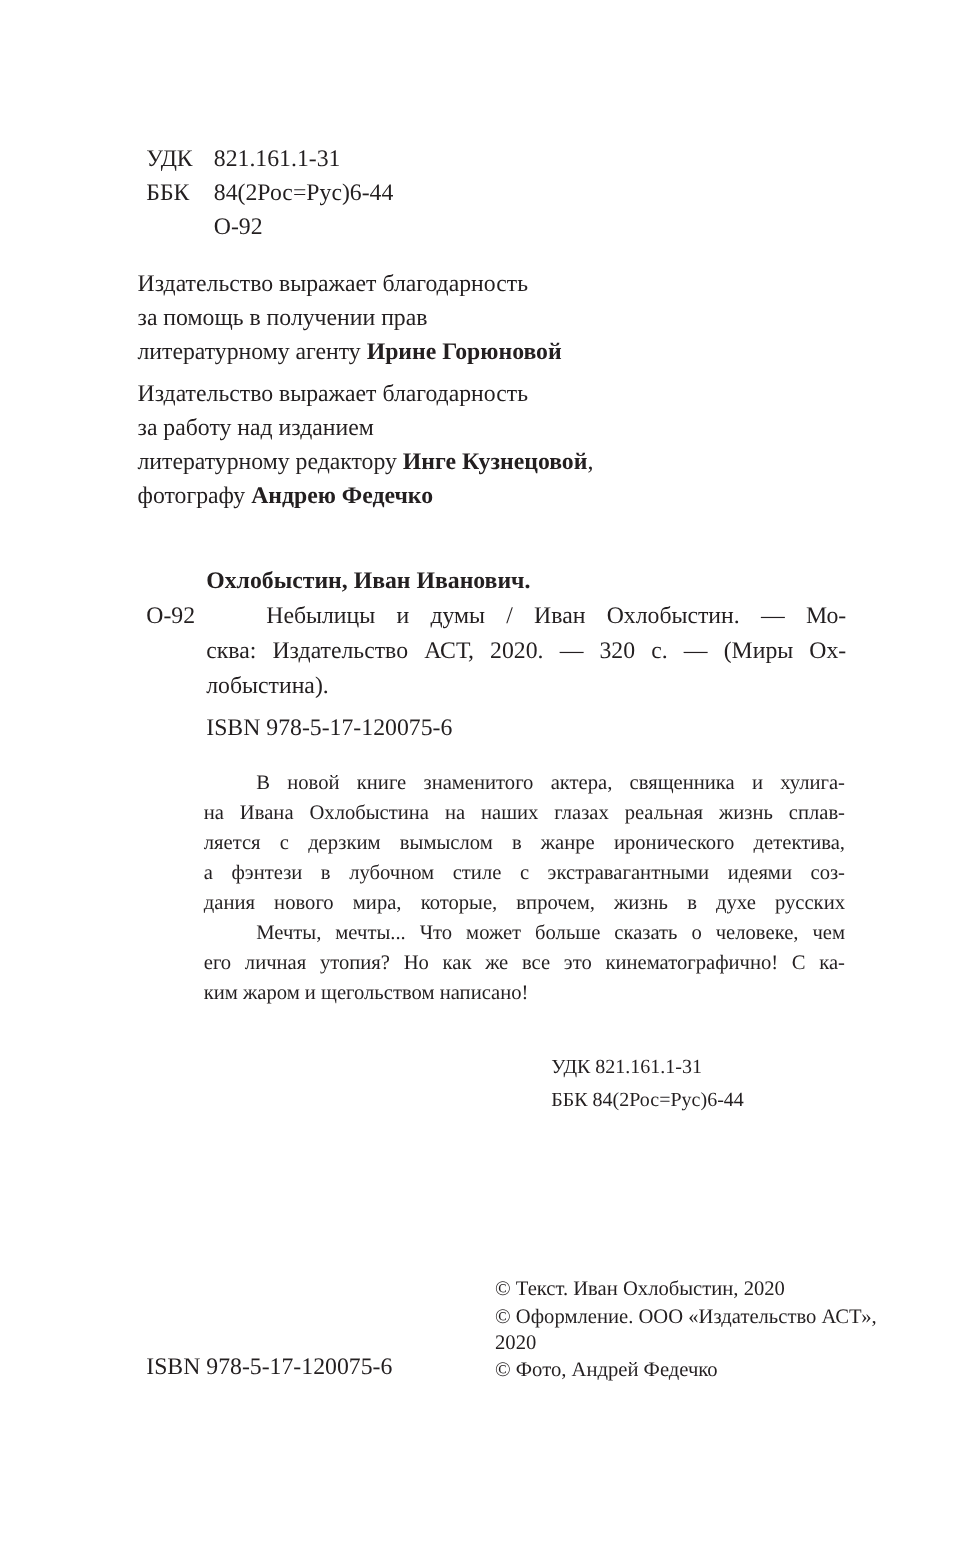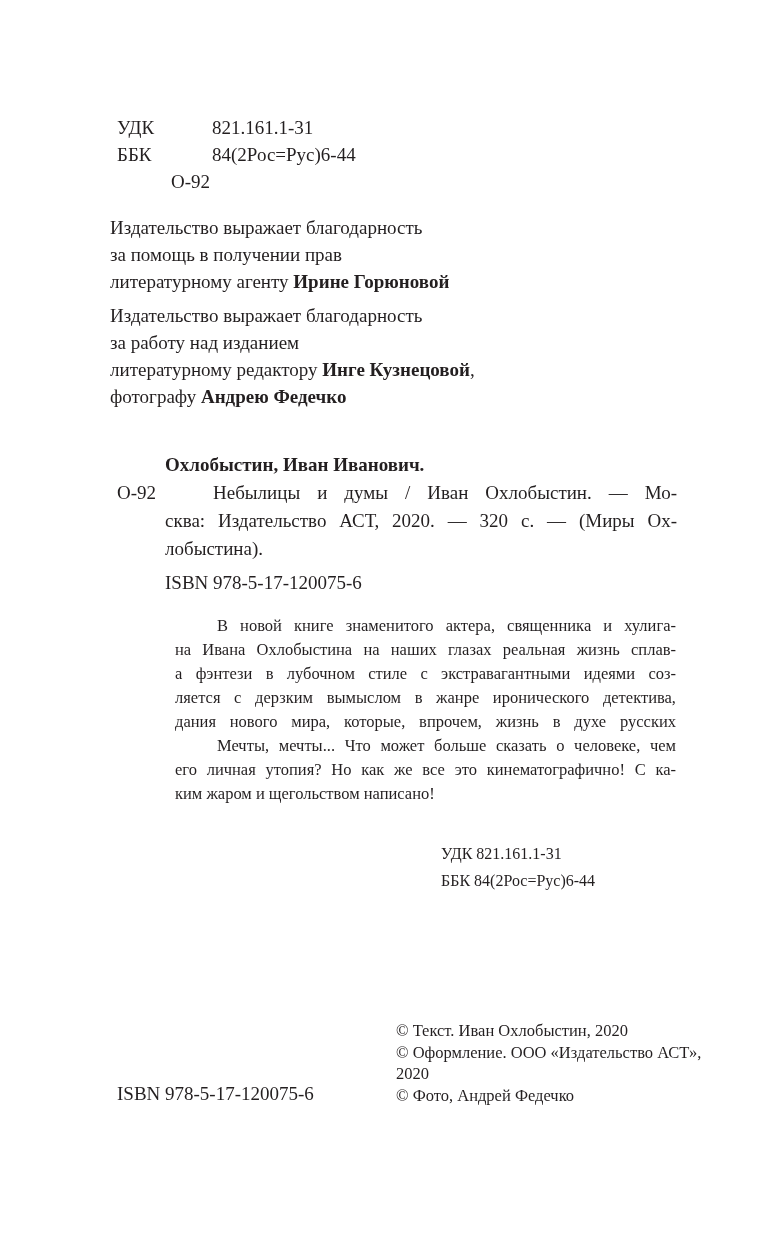--- a/index.html
+++ b/index.html
@@ -13,21 +13,21 @@
       position: relative;
       overflow: hidden;
       font-family: "DejaVu Serif", "Liberation Serif", serif;
       color: #231f20;
     }
     .abs { position: absolute; white-space: nowrap; }
     .serif { font-family: "Liberation Serif", "DejaVu Serif", serif; }
 
     
     .top-codes { left: 117px; top: 114px; font-size: 19px; line-height: 27px; }
-    .top-codes .row { display: flex; gap: 41px; }
+    .top-codes .row { display: flex; }
     .top-codes .lbl { width: 54px; }
     .top-codes .indent { padding-left: 54px; }
 
     
     .ack { left: 110px; width: 580px; text-align: left; font-size: 19px; line-height: 27px; }
     .ack1 { top: 214px; }
     .ack2 { top: 302px; }
     .ack b { font-weight: bold; }
 
     
@@ -35,21 +35,21 @@
     .catalog .author { padding-left: 48px; font-weight: bold; }
     .catalog .entry { position: relative; padding-left: 48px; text-align: justify; white-space: normal; }
     .catalog .code { position: absolute; left: 0; top: 0; }
     .catalog .entry-line { display: block; text-align: justify; text-align-last: justify; }
     .catalog .entry-line.first { padding-left: 48px; }
     .catalog .entry-line.last { text-align-last: left; }
     .catalog .isbn { padding-left: 48px; margin-top: 6px; }
 
     
     .annot { left: 163px; top: 614px; width: 513px; font-size: 16.5px; line-height: 24px; white-space: normal; }
-    .annot .line { display: block; text-align: justify; text-align-last: justify; white-space: nowrap; margin-left: 12px; }
+    .annot .line { display: block; text-align: justify; text-align-last: justify; white-space: nowrap; }
     .annot .line.ind { padding-left: 42px; }
     .annot .line.end { text-align-last: left; }
 
     
     .codes-right { left: 441px; top: 840px; font-size: 16px; line-height: 27px; font-weight: normal; }
 
     
     .copy { left: 396px; top: 1020px; font-size: 16.5px; line-height: 21.5px; }
 
     
@@ -90,22 +90,22 @@
     <span class="entry-line first">Небылицы и думы / Иван Охлобыстин. — Мо-</span>
     <span class="entry-line">сква: Издательство АСТ, 2020. — 320 с. — (Миры Ох-</span>
     <span class="entry-line last">лобыстина).</span>
   </div>
   <div class="isbn">ISBN 978-5-17-120075-6</div>
 </div>
 
 <div class="abs annot serif">
   <span class="line ind">В новой книге знаменитого актера, священника и хулига-</span>
   <span class="line">на Ивана Охлобыстина на наших глазах реальная жизнь сплав-</span>
+  <span class="line">ляется с дерзким вымыслом в жанре иронического детектива,</span>
   <span class="line">а фэнтези в лубочном стиле с экстравагантными идеями соз-</span>
-  <span class="line">ляется с дерзким вымыслом в жанре иронического детектива,</span>
   <span class="line">дания нового мира, которые, впрочем, жизнь в духе русских</span>
   <span class="line ind">Мечты, мечты... Что может больше сказать о человеке, чем</span>
   <span class="line">его личная утопия? Но как же все это кинематографично! С ка-</span>
   <span class="line end">ким жаром и щегольством написано!</span>
 </div>
 
 <div class="abs codes-right serif">
   <div>УДК 821.161.1-31</div>
   <div>ББК 84(2Рос=Рус)6-44</div>
 </div>

